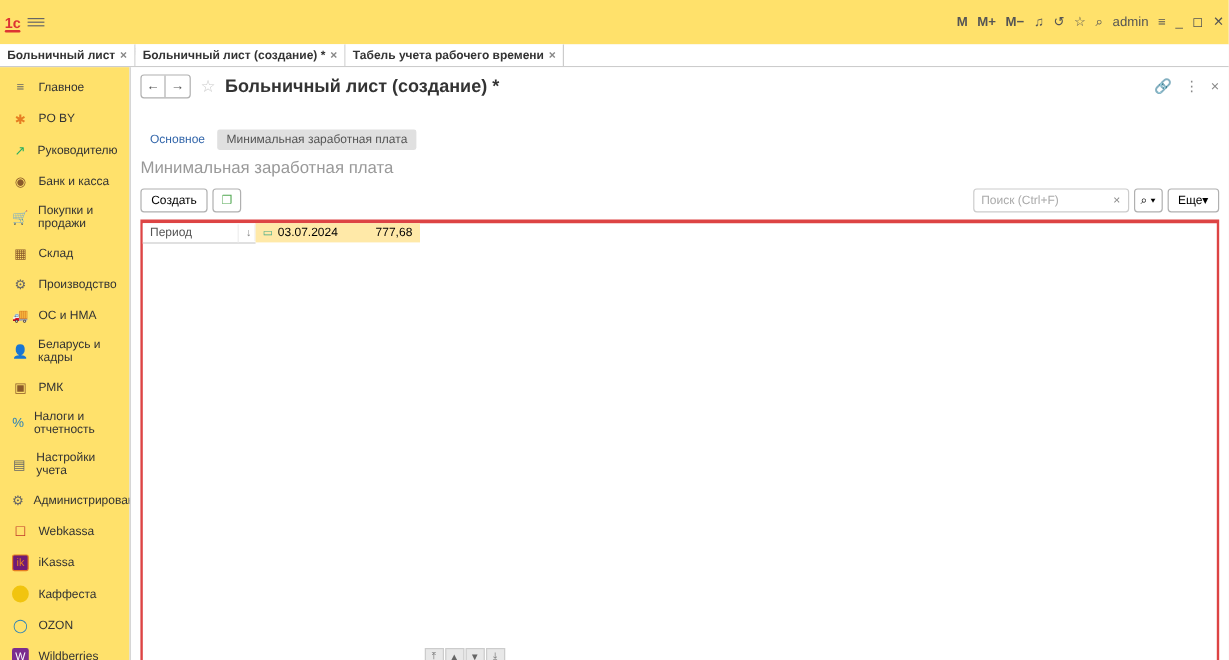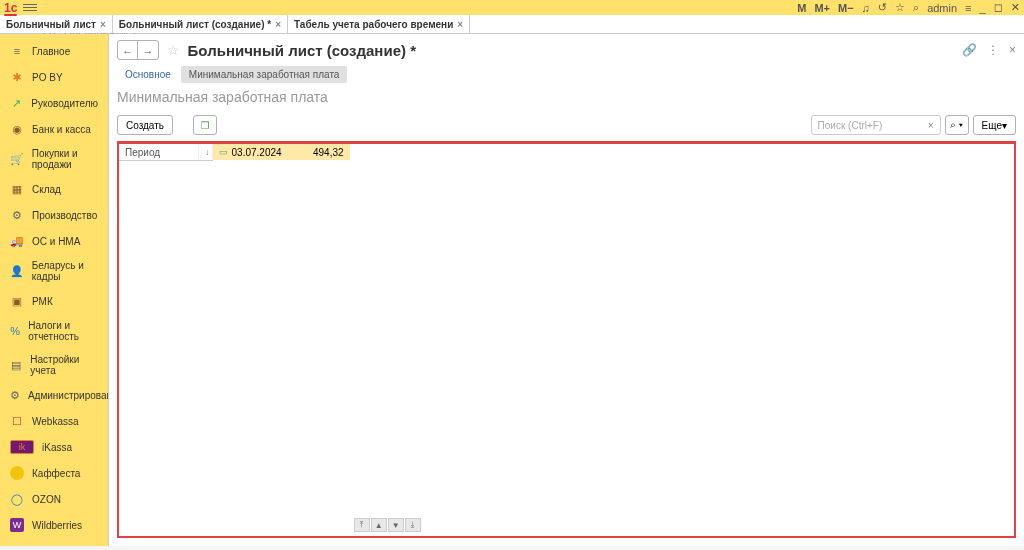--- a/index.html
+++ b/index.html
@@ -1,19 +1,19 @@
 <!DOCTYPE html>
 <html><head>
   <meta charset="utf-8">
   <style>
     * { margin: 0; padding: 0; box-sizing: border-box; font-family: Arial, sans-serif; }
     body { width: 1024px; height: 550px; overflow: hidden; background: #f5f5f5; font-size: 11px; }
 
     
-    .title-bar { height: 15px; background: #ffe16b; display: flex; align-items: center; padding: 0 4px; gap: 6px; }
+    .title-bar { height: 37px; background: #ffe16b; display: flex; align-items: center; padding: 0 4px; gap: 6px; }
     .logo-1c { color: #d33; font-weight: bold; font-size: 12px; position: relative; }
     .logo-1c::after { content: ''; position: absolute; bottom: -1px; left: 0; right: 0; height: 2px; background: #d33; border-radius: 1px; }
     .burger { width: 14px; display: flex; flex-direction: column; gap: 2px; }
     .burger span { height: 1px; background: #666; }
     .title-text { color: #444; font-size: 11px; }
     .title-sub { color: #999; font-size: 11px; margin-top: 48px; }
     .title-right { margin-left: auto; display: flex; align-items: center; gap: 8px; color: #555; }
     .title-right span { cursor: pointer; font-size: 11px; }
     .m-btn { font-weight: bold; }
 
@@ -33,27 +33,27 @@
     .content { flex: 1; background: #fff; display: flex; flex-direction: column; border-left: 1px solid #ccc; }
     .content-header { padding: 6px 8px; display: flex; align-items: center; gap: 4px; }
     .nav-btns { display: flex; border: 1px solid #b0b0b0; border-radius: 3px; }
     .nav-btn { width: 20px; height: 18px; display: flex; align-items: center; justify-content: center; font-size: 11px; cursor: pointer; color: #555; }
     .nav-btn:first-child { border-right: 1px solid #b0b0b0; }
     .star-btn { color: #ccc; font-size: 14px; cursor: pointer; margin: 0 4px; }
     .page-title { font-size: 15px; font-weight: bold; color: #333; }
     .header-right { margin-left: auto; display: flex; gap: 10px; color: #888; font-size: 12px; }
 
     .sub-tabs { display: flex; gap: 2px; padding: 0 8px; }
-    .sub-tab { padding: 3px 8px; font-size: 10px; color: #337; cursor: pointer; border-radius: 2px; }
+    .sub-tab { padding: 3px 8px; font-size: 10px; color: #337; cursor: pointer; border-radius: 2px; margin-top: 20px; }
     .sub-tab.active { background: #e0e0e0; color: #555; }
     .sub-tab.link { color: #3366aa; }
 
     .section-title { padding: 6px 8px; font-size: 14px; color: #999; }
 
-    .toolbar { display: flex; align-items: center; padding: 4px 8px; gap: 20px; }
+    .toolbar { display: flex; align-items: center; padding: 4px 8px; gap: 4px; }
     .btn { border: 1px solid #b0b0b0; border-radius: 3px; padding: 2px 8px; font-size: 10px; background: #fff; cursor: pointer; height: 20px; display: flex; align-items: center; }
     .btn-icon { width: 24px; justify-content: center; padding: 2px 4px; }
     .toolbar-right { margin-left: auto; display: flex; gap: 4px; align-items: center; padding-left: 26px; }
     .search-box { border: 1px solid #ccc; border-radius: 3px; padding: 2px 6px; font-size: 10px; color: #aaa; width: 130px; height: 20px; display: flex; align-items: center; }
     .search-box .clear { margin-left: auto; color: #888; }
 
     
     .table-wrap { margin: 2px 8px 8px; border: 2px solid #d44; border-top: 3px solid #d44; flex: 1; display: flex; flex-direction: row; background: #fff; }
     .table-header { display: flex; background: #fff; border-bottom: 1px solid #ccc; height: 17px; align-items: center; }
     .th { font-size: 10px; color: #555; padding: 2px 6px; border-right: 1px solid #eee; cursor: pointer; display: flex; align-items: center; gap: 4px; }
@@ -68,21 +68,21 @@
     .table-footer { margin-top: auto; display: flex; justify-content: flex-end; padding: 4px; gap: 1px; }
     .footer-btn { width: 16px; height: 14px; background: #e8e8e8; border: 1px solid #ccc; display: flex; align-items: center; justify-content: center; font-size: 8px; color: #666; cursor: pointer; }
 
     .icon-orange { color: #e67e22; }
     .icon-red { color: #c0392b; }
     .icon-green { color: #27ae60; }
     .icon-blue { color: #2980b9; }
     .icon-brown { color: #8b5a2a; }
     .icon-gray { color: #666; }
     .wb-badge { background: #7b2d8e; color: #fff; width: 14px; height: 14px; border-radius: 2px; font-size: 9px; display: flex; align-items: center; justify-content: center; }
-    .ik-badge { background: #701a75; border: 1px solid #e67e22; color: #e67e22; width: 24px; height: 14px; border-radius: 2px; font-size: 9px; display: flex; align-items: center; justify-content: center; }
+    .ik-badge { background: #701a75; border: 1px solid #e67e22; color: #e67e22; width: 14px; height: 14px; border-radius: 2px; font-size: 9px; display: flex; align-items: center; justify-content: center; }
     .cf-badge { background: #f1c40f; width: 14px; height: 14px; border-radius: 50%; }
   </style>
 </head>
 <body>
 
 <div class="title-bar">
   <span class="logo-1c">1c</span>
   <div class="burger">
       <span></span>
       <span></span>
@@ -236,21 +236,21 @@
     <div class="table-wrap">
       <div class="table-header">
         <div class="th th-period">Период</div>
         <div class="th th-sort">↓</div>
       </div>
       <div class="table-row">
         <div class="td-period">
           <span class="td-icon">▭</span>
           <span>03.07.2024</span>
         </div>
-        <div class="td-size">494,32</div>
+        <div class="td-size">777,68</div>
       </div>
       <div class="table-footer">
         <div class="footer-btn">⤒</div>
         <div class="footer-btn">▲</div>
         <div class="footer-btn">▼</div>
         <div class="footer-btn">⤓</div>
       </div>
     </div>
   </div>
 </div>

